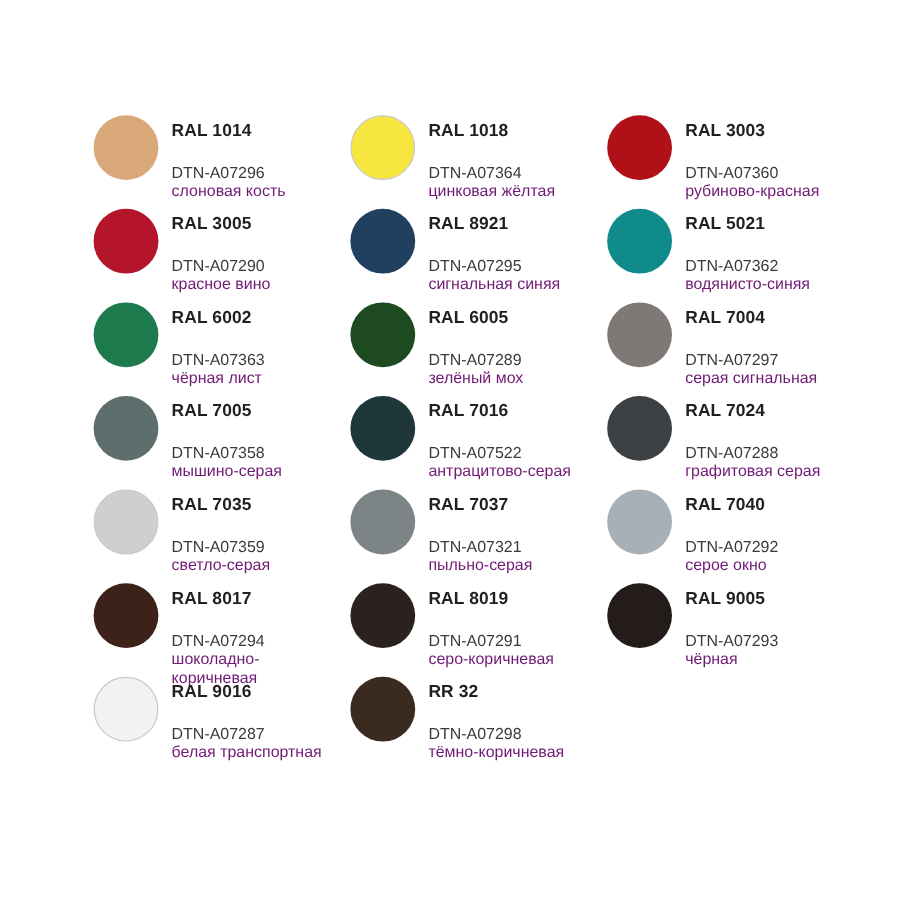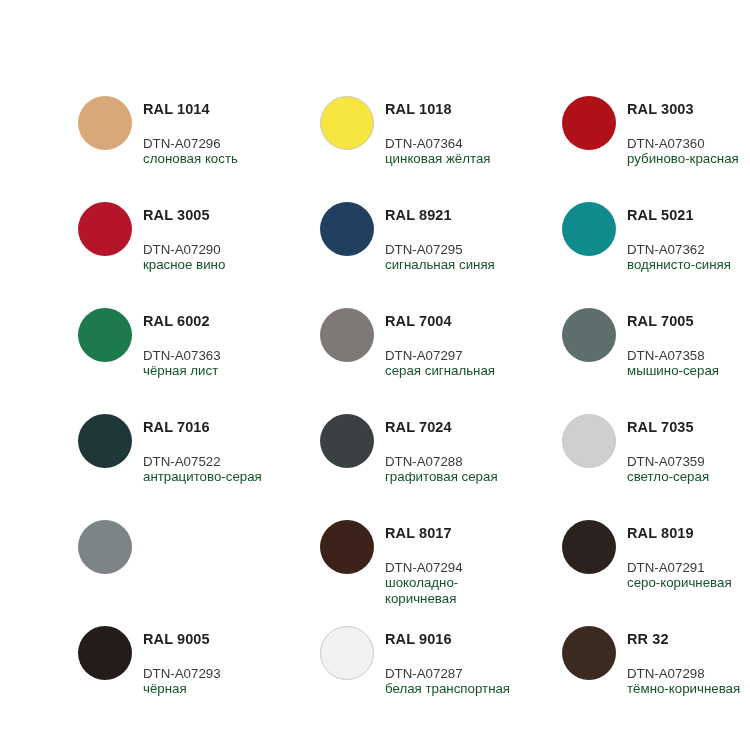--- a/index.html
+++ b/index.html
@@ -23,21 +23,20 @@
     padding: 96px 0 0 0;
   }
 
   .swatch-grid {
     display: grid;
     grid-template-columns: 214px 214px 214px;
     grid-auto-rows: 78px;
     column-gap: 0px;
     row-gap: 0px;
     margin-left: 78px;
-    gap: 28px;
   }
 
   .swatch-cell {
     display: flex;
     flex-direction: row;
     align-items: flex-start;
     position: relative;
   }
 
   .swatch-dot {
@@ -71,21 +70,21 @@
     font-size: 13.3px;
     font-weight: normal;
     color: #3a3a3a;
     white-space: nowrap;
     margin-top: 18px;
   }
 
   .swatch-name {
     font-size: 13.3px;
     font-weight: normal;
-    color: #14532d;
+    color: #701a75;
     margin-top: 0px;
     max-width: 132px;
     word-break: break-word;
   }
 </style>
 </head>
 <body>
 
 <div id="chart-root">
   <div class="swatch-grid">
@@ -139,20 +138,28 @@
       </div>
       <div class="swatch-cell">
         <div class="swatch-dot" style="background: rgb(29, 122, 76);"></div>
         <div class="swatch-text">
           <div class="swatch-ral">RAL 6002</div>
           <div class="swatch-dtn">DTN-A07363</div>
           <div class="swatch-name">чёрная лист</div>
         </div>
       </div>
       <div class="swatch-cell">
+        <div class="swatch-dot" style="background: rgb(30, 74, 33);"></div>
+        <div class="swatch-text">
+          <div class="swatch-ral">RAL 6005</div>
+          <div class="swatch-dtn">DTN-A07289</div>
+          <div class="swatch-name">зелёный мох</div>
+        </div>
+      </div>
+      <div class="swatch-cell">
         <div class="swatch-dot" style="background: rgb(126, 121, 118);"></div>
         <div class="swatch-text">
           <div class="swatch-ral">RAL 7004</div>
           <div class="swatch-dtn">DTN-A07297</div>
           <div class="swatch-name">серая сигнальная</div>
         </div>
       </div>
       <div class="swatch-cell">
         <div class="swatch-dot" style="background: rgb(94, 110, 109);"></div>
         <div class="swatch-text">
@@ -180,20 +187,33 @@
       <div class="swatch-cell">
         <div class="swatch-dot outlined" style="background: rgb(205, 208, 207);"></div>
         <div class="swatch-text">
           <div class="swatch-ral">RAL 7035</div>
           <div class="swatch-dtn">DTN-A07359</div>
           <div class="swatch-name">светло-серая</div>
         </div>
       </div>
       <div class="swatch-cell">
         <div class="swatch-dot" style="background: rgb(125, 132, 134);"></div>
+        <div class="swatch-text">
+          <div class="swatch-ral">RAL 7037</div>
+          <div class="swatch-dtn">DTN-A07321</div>
+          <div class="swatch-name">пыльно-серая</div>
+        </div>
+      </div>
+      <div class="swatch-cell">
+        <div class="swatch-dot" style="background: rgb(167, 176, 182);"></div>
+        <div class="swatch-text">
+          <div class="swatch-ral">RAL 7040</div>
+          <div class="swatch-dtn">DTN-A07292</div>
+          <div class="swatch-name">серое окно</div>
+        </div>
       </div>
       <div class="swatch-cell">
         <div class="swatch-dot" style="background: rgb(60, 34, 24);"></div>
         <div class="swatch-text">
           <div class="swatch-ral">RAL 8017</div>
           <div class="swatch-dtn">DTN-A07294</div>
           <div class="swatch-name">шоколадно-коричневая</div>
         </div>
       </div>
       <div class="swatch-cell">

